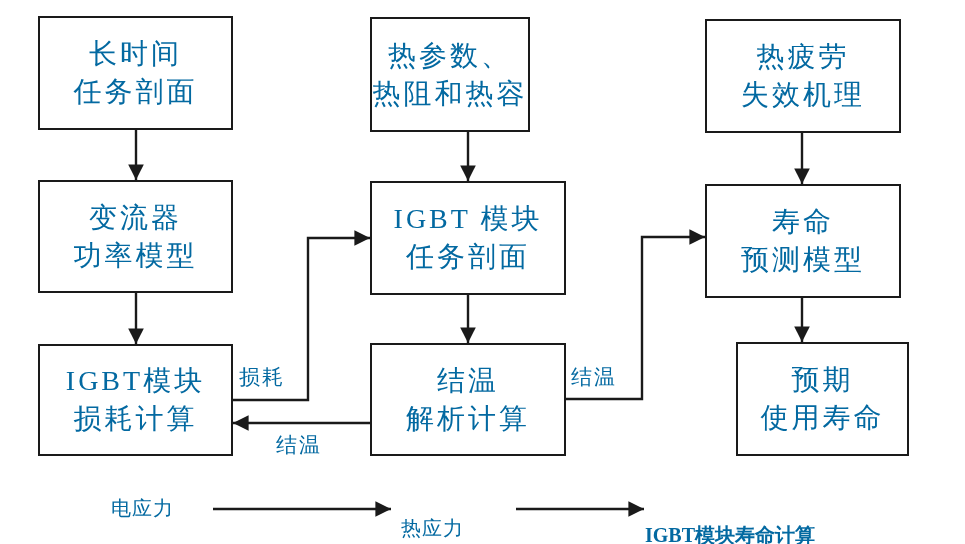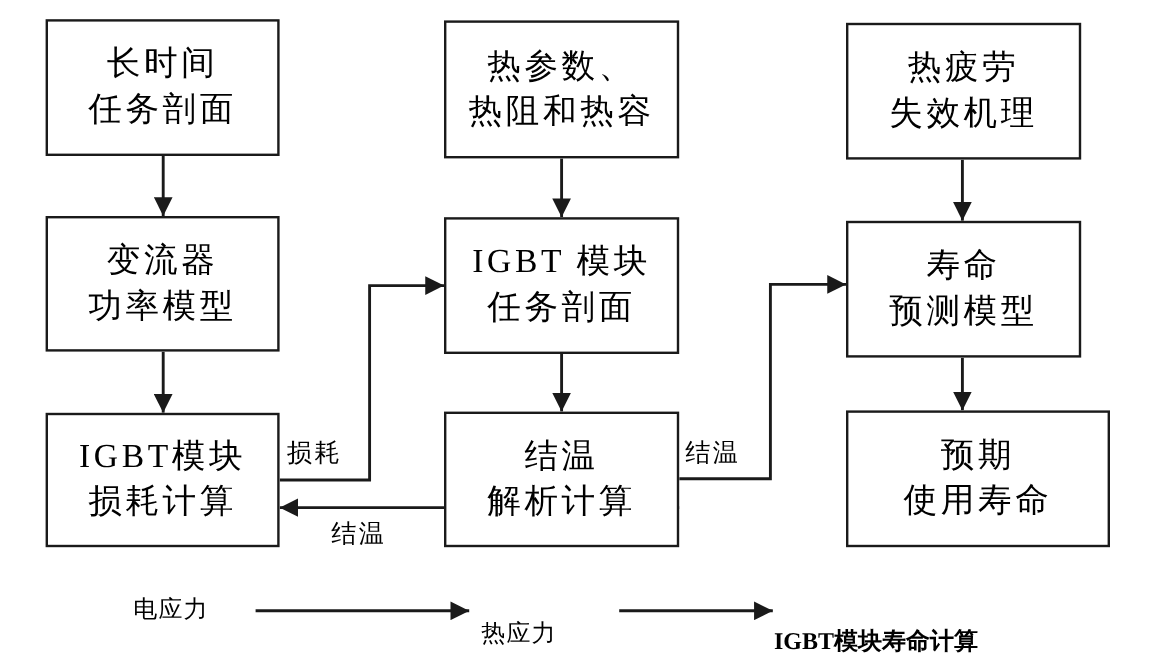--- a/index.html
+++ b/index.html
@@ -1,44 +1,44 @@
 <!DOCTYPE html>
 <html><head>
 <meta charset="utf-8">
 <style>
   html,body { margin:0; padding:0; }
   .canvas {
     position:relative;
     width:965px; height:544px;
     background:#ffffff;
     font-family:"Liberation Serif","DejaVu Serif",serif;
-    color:#000000;
+    color:#0369a1;
     overflow:hidden;
   }
   .wires { position:absolute; left:0; top:0; width:965px; height:544px; }
   .box {
     position:absolute;
     box-sizing:border-box;
     border:2.4px solid #1a1a1a;
     background:#ffffff;
     display:flex; flex-direction:column;
     align-items:center; justify-content:center;
     text-align:center;
     font-size:28px; line-height:38px; letter-spacing:3px;
     white-space:nowrap;
   }
   #box-0 { left:38px;  top:16px;  width:195px; height:114px; }
   #box-1 { left:38px;  top:180px; width:195px; height:113px; }
   #box-2 { left:38px;  top:344px; width:195px; height:112px; }
-  #box-3 { left:370px; top:17px;  width:196px; height:115px; }
+  #box-3 { left:370px; top:17px;  width:160px; height:115px; }
   #box-4 { left:370px; top:181px; width:196px; height:114px; }
   #box-5 { left:370px; top:343px; width:196px; height:113px; }
   #box-6 { left:705px; top:19px;  width:196px; height:114px; }
   #box-7 { left:705px; top:184px; width:196px; height:114px; }
-  #box-8 { left:705px; top:342px; width:220px; height:114px; }
+  #box-8 { left:736px; top:342px; width:173px; height:114px; }
   .edge-label {
     position:absolute;
     font-size:21px; line-height:31px; letter-spacing:2px;
     white-space:nowrap;
   }
   #label-loss        { left:239px; top:362px; }
   #label-jt-feedback { left:276px; top:430px; }
   #label-jt-forward  { left:571px; top:362px; }
   .stage-label {
     position:absolute;

